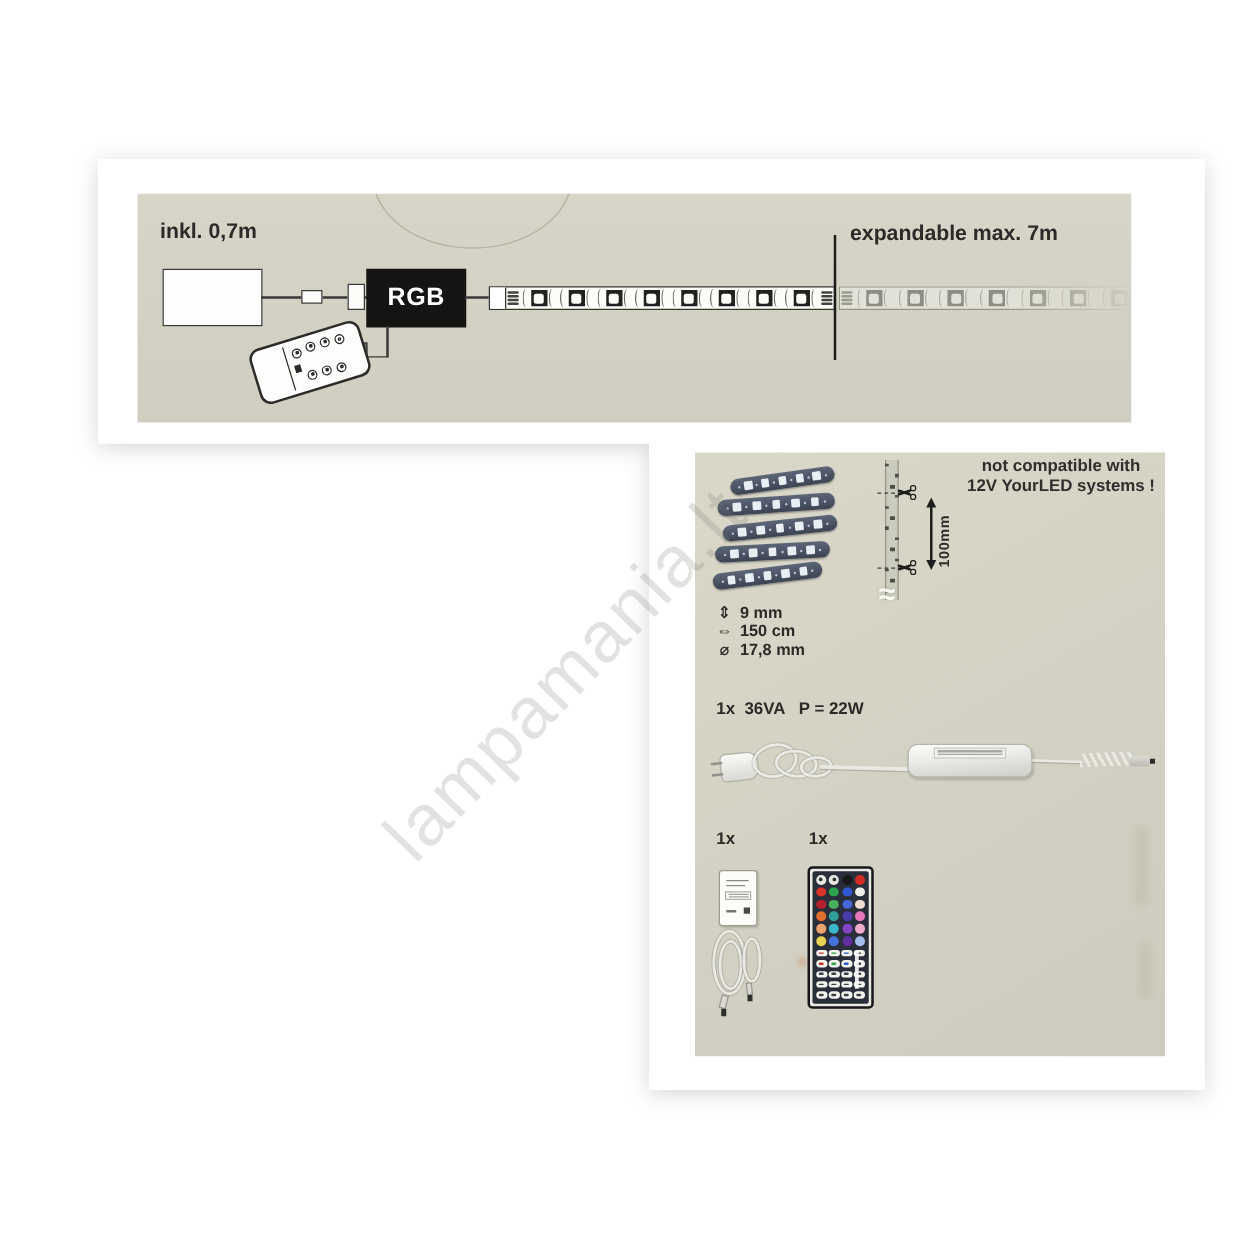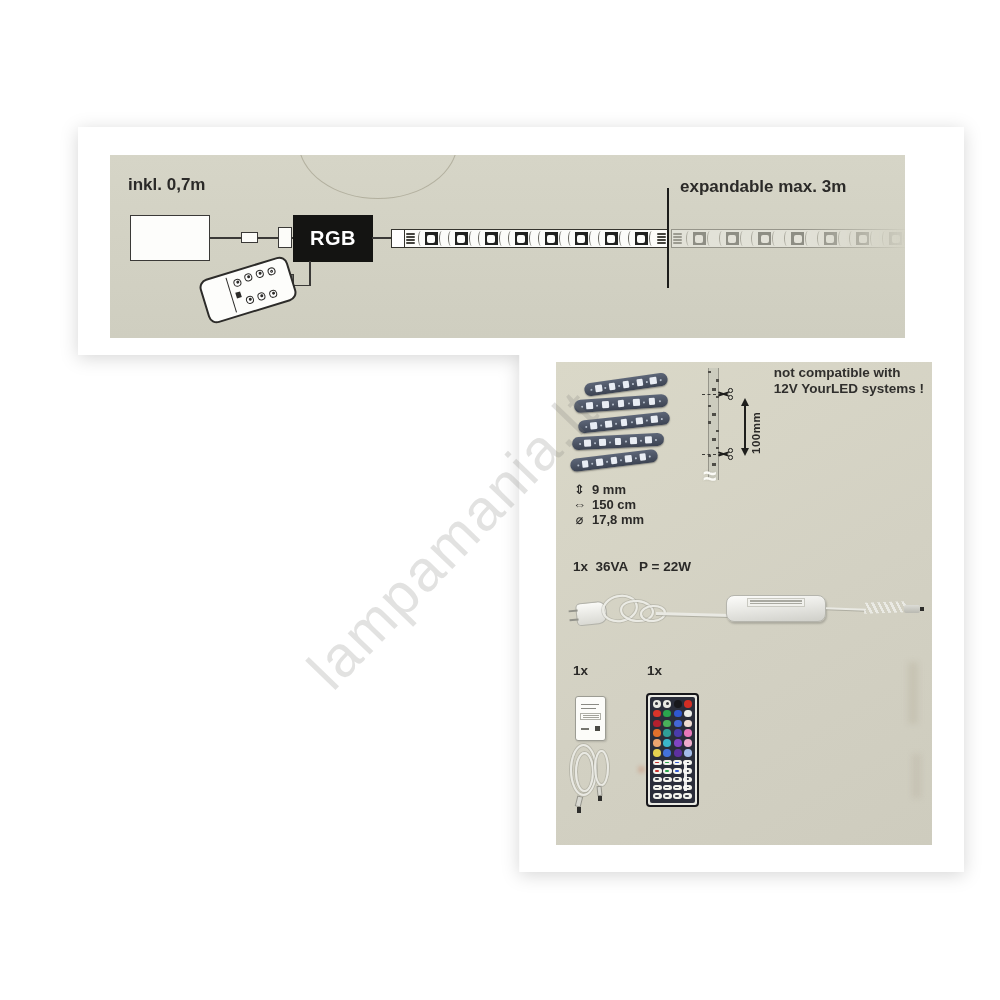--- a/index.html
+++ b/index.html
@@ -68,21 +68,21 @@
 
   .remote-d{left:92px;top:112px;width:92px;height:46px;transform:rotate(-17deg);
     background:#fdfdfb;border:2px solid #2c2b29;border-radius:9px;box-sizing:border-box;}
   .remote-d .divline{position:absolute;left:26px;top:3px;bottom:3px;border-left:1.4px solid #2c2b29;}
   .remote-d .c{position:absolute;width:8px;height:8px;border:1.3px solid #2c2b29;border-radius:50%;background:#fff;box-sizing:border-box;}
   .remote-d .c.dot::after{content:"";display:block;width:3px;height:3px;background:#2c2b29;border-radius:50%;margin:1.2px auto;}
   .remote-d .c.ring{box-shadow:inset 0 0 0 1.6px #fff,inset 0 0 0 2.6px #2c2b29;}
   .remote-d .sq{position:absolute;left:31px;top:20px;width:5px;height:6px;background:#2c2b29;}
 
   
-  .compat{right:8px;top:3px;text-align:left;font-size:13.5px;line-height:15.5px;font-weight:bold;color:#302f2d;}
+  .compat{right:8px;top:3px;text-align:center;font-size:13.5px;line-height:15.5px;font-weight:bold;color:#302f2d;}
 
   .coil{left:12px;top:14px;width:108px;height:100px;}
   .coil-row{position:absolute;height:13px;border-radius:7px;
     background:linear-gradient(180deg,#5d6678,#3c4352);box-shadow:0 1px 1.5px rgba(0,0,0,.35);
     display:flex;align-items:center;justify-content:space-around;padding:0 5px;box-sizing:border-box;}
   .coil-led{width:6.5px;height:6.5px;background:#e9edf4;border-radius:1px;flex:none;}
   .coil-dot{width:2px;height:2px;background:#b9c2cf;border-radius:50%;flex:none;}
 
   .cutstrip{left:152px;top:6px;width:9px;height:112px;background:#ccccbe;
     border-left:1px solid #96958a;border-right:1px solid #96958a;box-sizing:content-box;}
@@ -259,21 +259,21 @@
       </div>
     <div class="pads">
         <i></i>
         <i></i>
         <i></i>
         <i></i>
       </div>
   </div>
 
   <div class="abs divider-line"></div>
-  <div class="abs lbl-exp">expandable max. 3m</div>
+  <div class="abs lbl-exp">expandable max. 7m</div>
 
   <div class="abs strip-faded-wrap">
     <div class="led-strip" style="width:100%;">
       <div class="pads">
           <i></i>
           <i></i>
           <i></i>
           <i></i>
         </div>
       <div style="flex:1;display:flex;">

